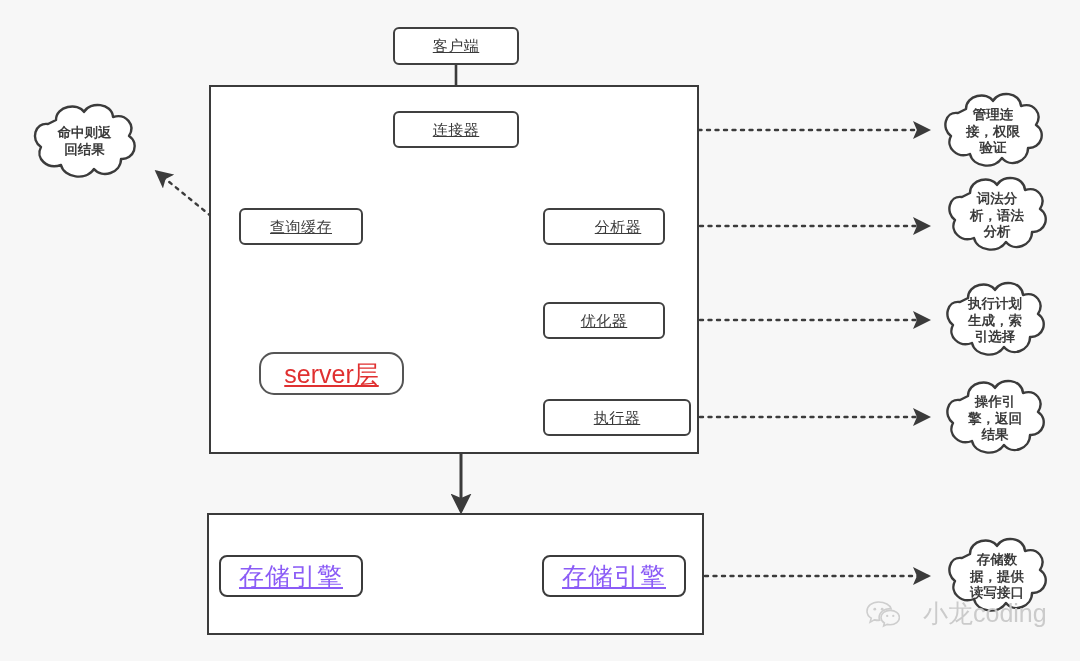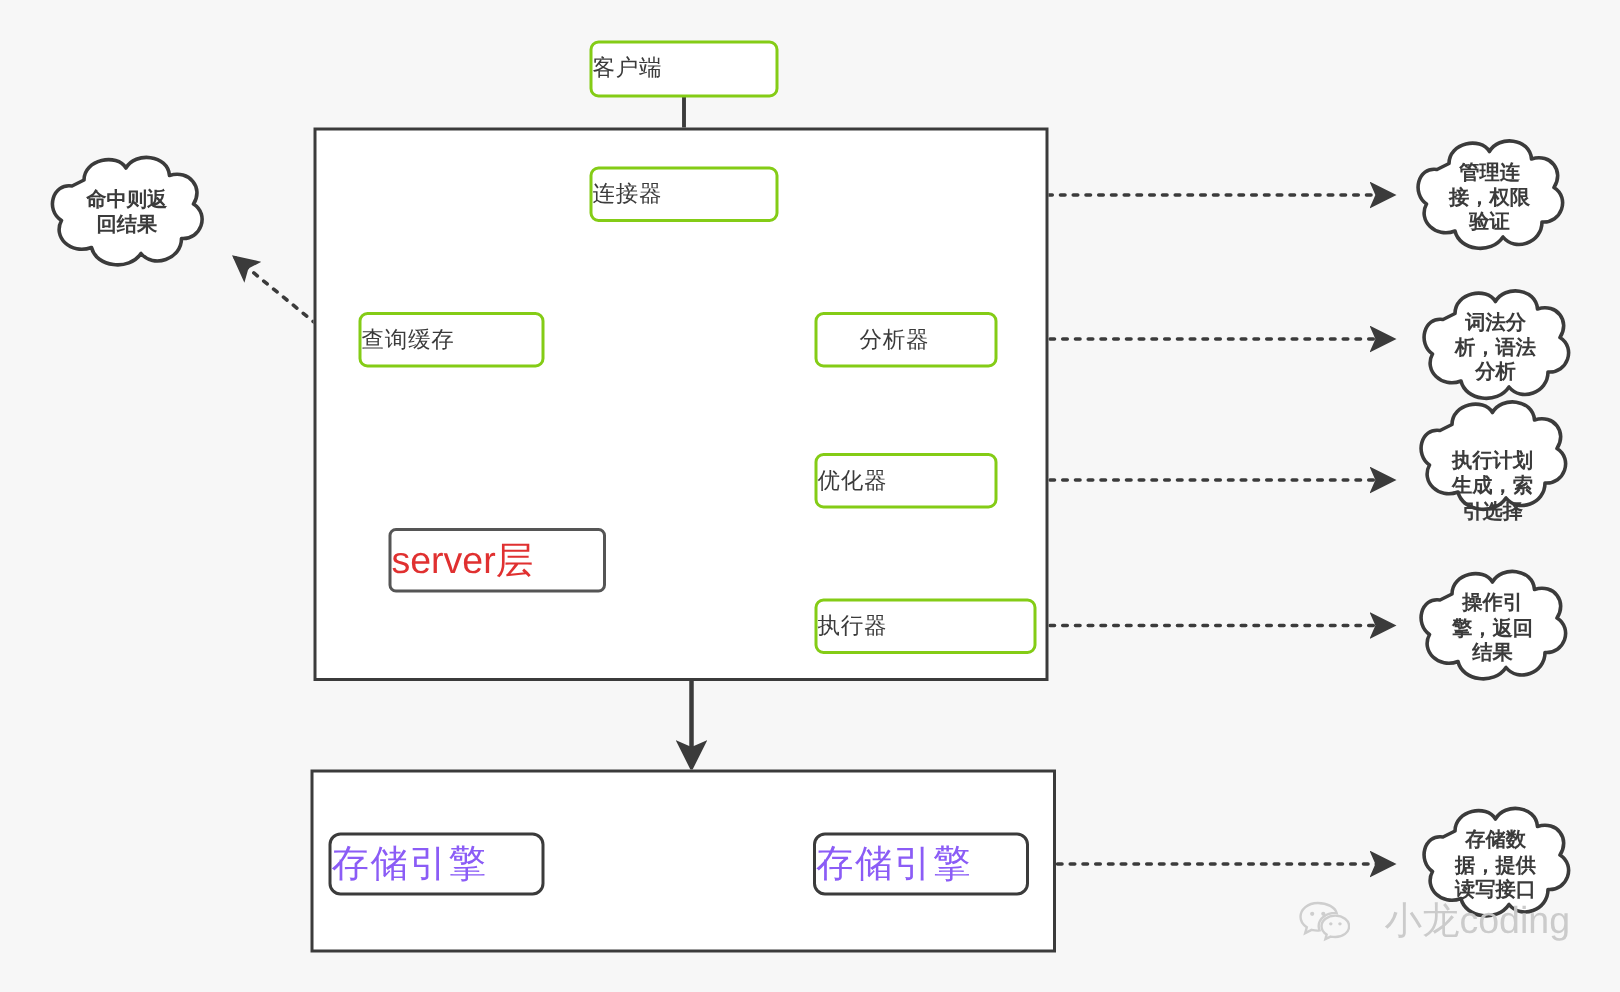--- a/index.html
+++ b/index.html
@@ -22,44 +22,45 @@
     position: absolute;
     left: 0;
     top: 0;
     width: 1080px;
     height: 661px;
   }
   .node {
     position: absolute;
     box-sizing: border-box;
     background: #ffffff;
-    border: 2px solid #84cc16;
+    border: 2px solid #404040;
     border-radius: 6px;
     display: flex;
     align-items: center;
-    justify-content: flex-start;
+    justify-content: center;
     color: #3b3b3b;
     font-size: 15px;
     line-height: 1.2;
     white-space: nowrap;
     letter-spacing: 0.5px;
+    text-decoration: underline;
   }
   .container-box {
     position: absolute;
     box-sizing: border-box;
     background: #ffffff;
     border: 2px solid #3b3b3b;
     border-radius: 0;
   }
   .node.server-tag {
     border-color: #555;
     color: #e03030;
     font-size: 25px;
     letter-spacing: 0px;
-    border-radius: 5px;
+    border-radius: 15px;
   }
   .node.storage-node {
     color: #8b5cf6;
     font-size: 25px;
     border-color: #3b3b3b;
     border-radius: 8px;
     letter-spacing: 1px;
   }
   .cloud {
     position: absolute;
@@ -204,34 +205,34 @@
                C 110 44, 104 61, 91 60 C 91 74, 73 80, 65 70 C 57 82, 36 79, 33 66
                C 20 71, 8 59, 14 48 C 4 41, 8 23, 21 25 z" fill="#ffffff" stroke="#3b3b3b" stroke-width="2.4" stroke-linejoin="round"></path>
     </svg>
     <div class="cloud-text">
       <div>管理连</div>
       <div>接，权限</div>
       <div>验证</div>
     </div>
   </div>
 
-  <div class="cloud" style="left:941px; top:188px; width:112px; height:88px;">
+  <div class="cloud" style="left:941px; top:172px; width:112px; height:88px;">
     <svg class="cloud-svg" viewBox="0 0 112 88" preserveAspectRatio="none">
       <path d="M 29 21 C 29 7, 50 3, 56 13 C 62 2, 83 4, 84 18 C 97 14, 106 26, 99 37
                C 110 44, 104 61, 91 60 C 91 74, 73 80, 65 70 C 57 82, 36 79, 33 66
                C 20 71, 8 59, 14 48 C 4 41, 8 23, 21 25 z" fill="#ffffff" stroke="#3b3b3b" stroke-width="2.4" stroke-linejoin="round"></path>
     </svg>
     <div class="cloud-text">
       <div>词法分</div>
       <div>析，语法</div>
       <div>分析</div>
     </div>
   </div>
 
-  <div class="cloud" style="left:939px; top:262px; width:112px; height:88px;align-items:flex-end;">
+  <div class="cloud" style="left:939px; top:277px; width:112px; height:88px;">
     <svg class="cloud-svg" viewBox="0 0 112 88" preserveAspectRatio="none">
       <path d="M 29 21 C 29 7, 50 3, 56 13 C 62 2, 83 4, 84 18 C 97 14, 106 26, 99 37
                C 110 44, 104 61, 91 60 C 91 74, 73 80, 65 70 C 57 82, 36 79, 33 66
                C 20 71, 8 59, 14 48 C 4 41, 8 23, 21 25 z" fill="#ffffff" stroke="#3b3b3b" stroke-width="2.4" stroke-linejoin="round"></path>
     </svg>
     <div class="cloud-text">
       <div>执行计划</div>
       <div>生成，索</div>
       <div>引选择</div>
     </div>

